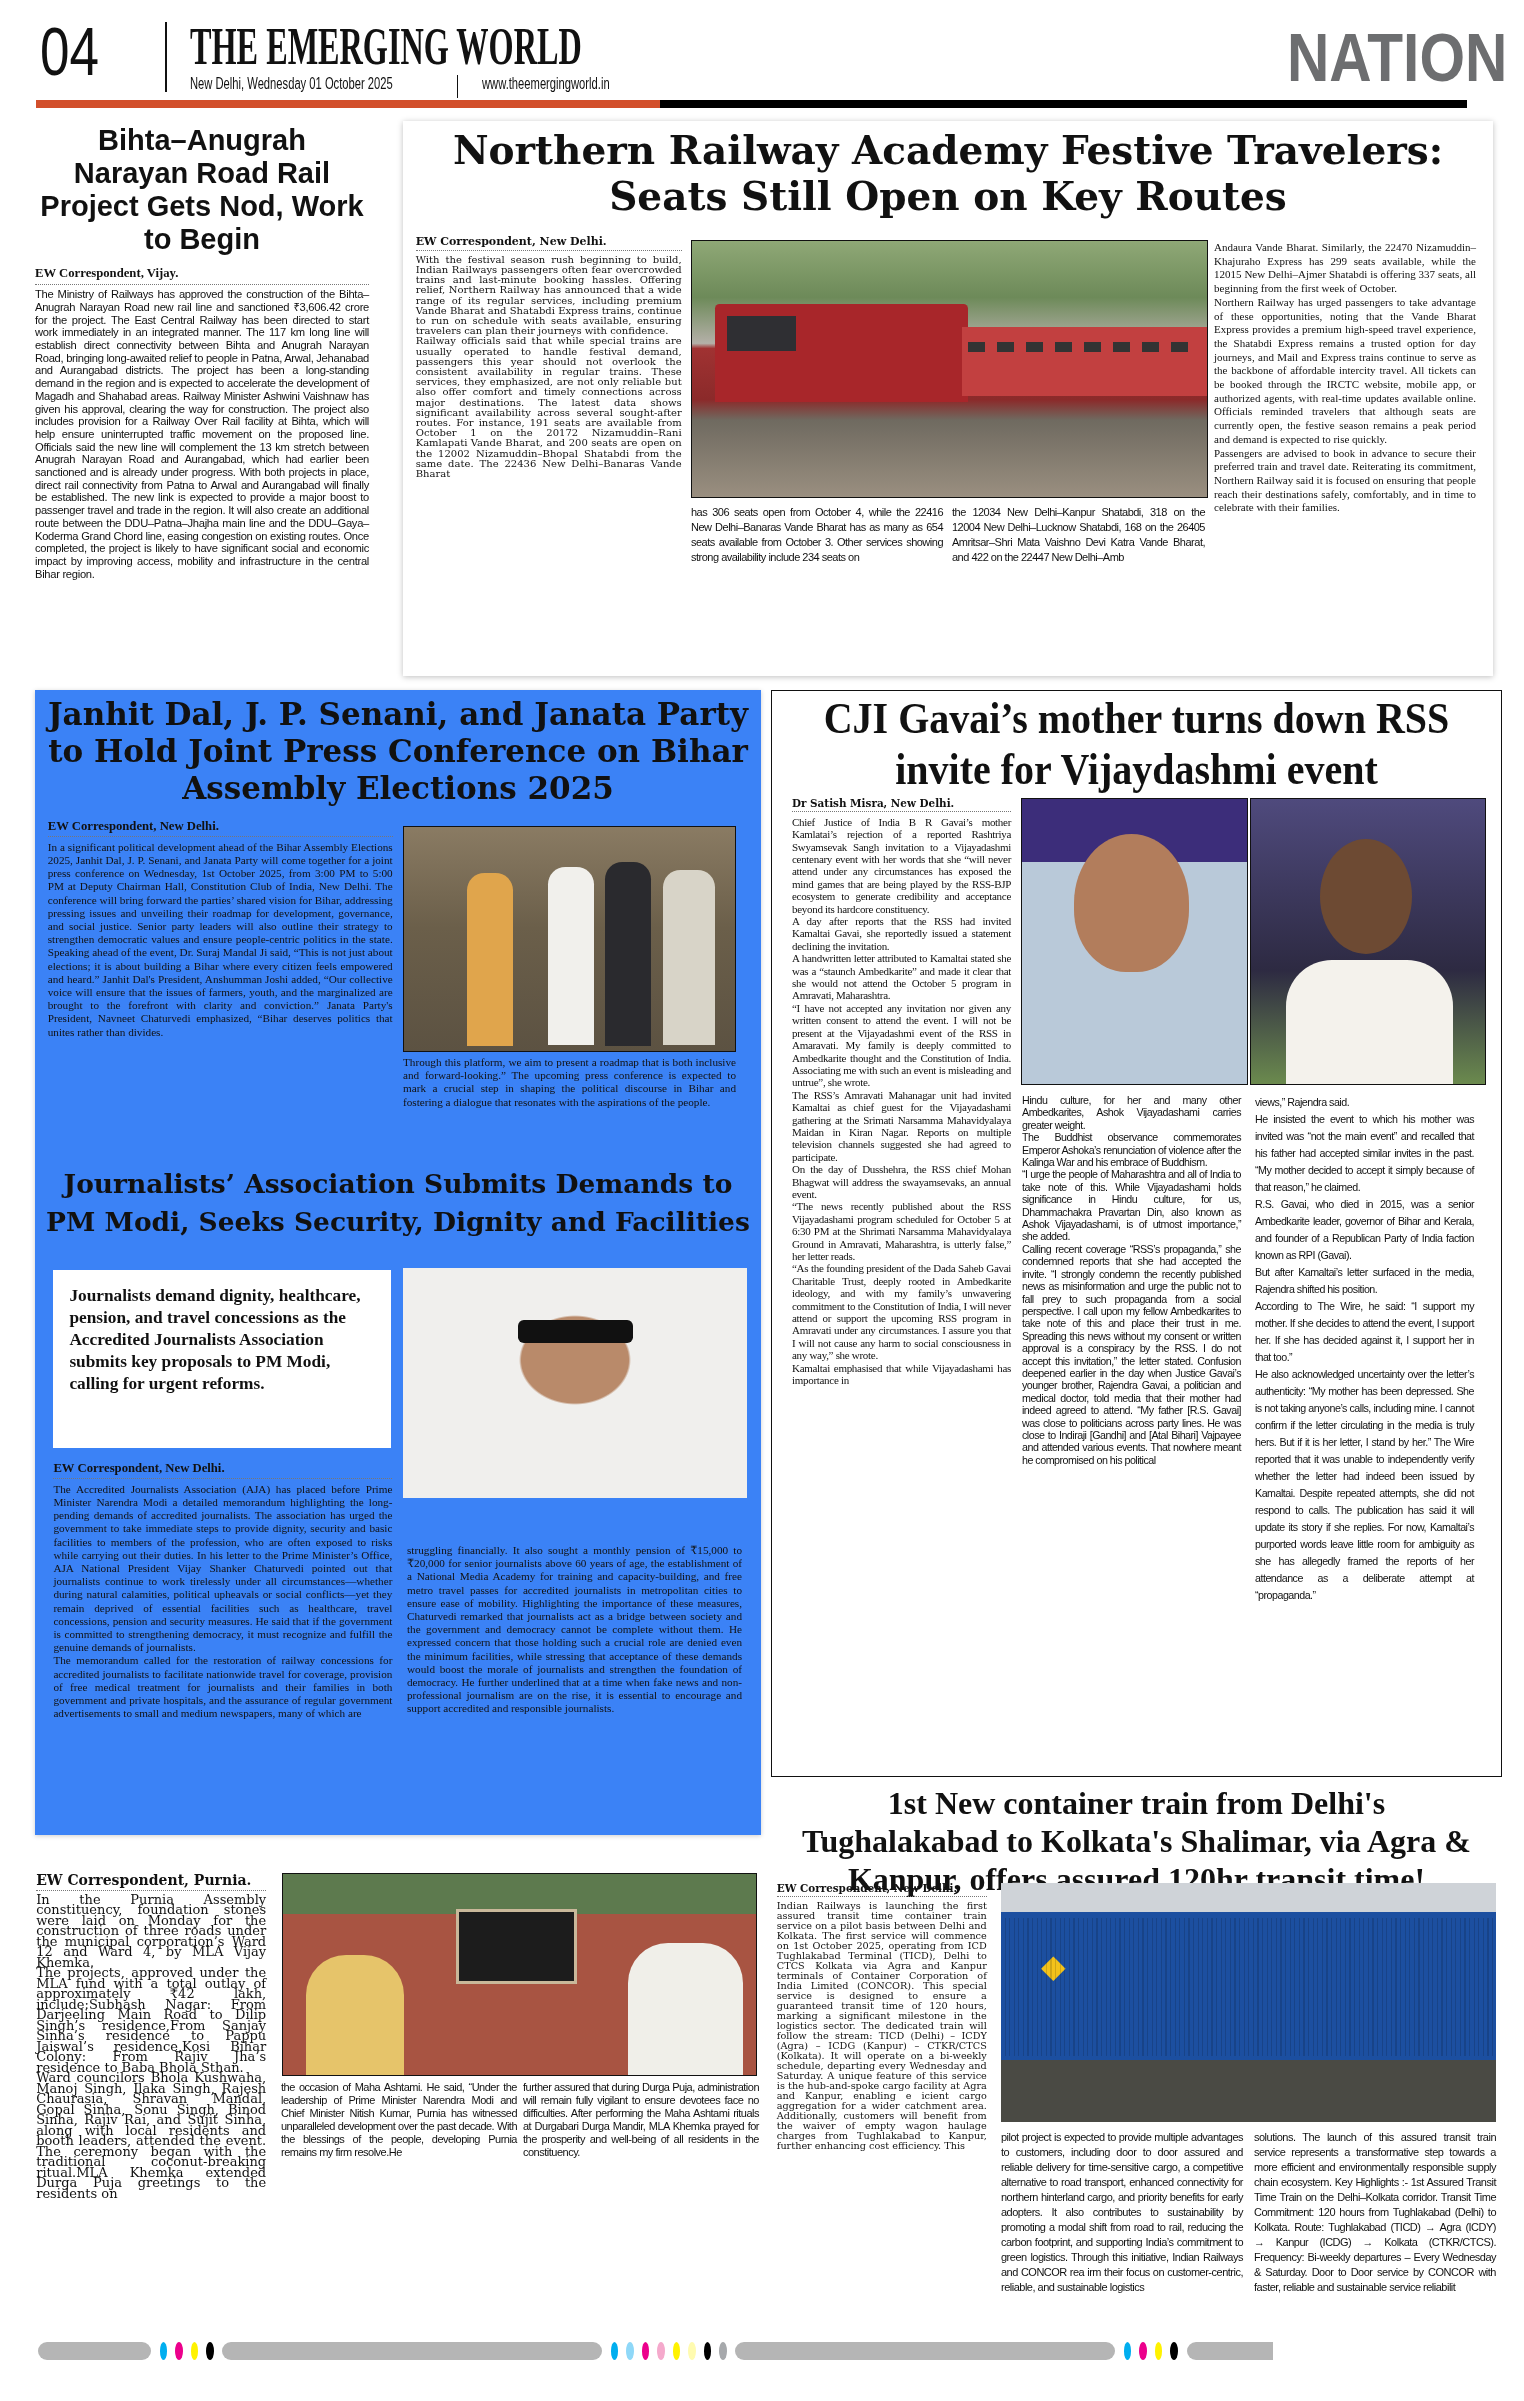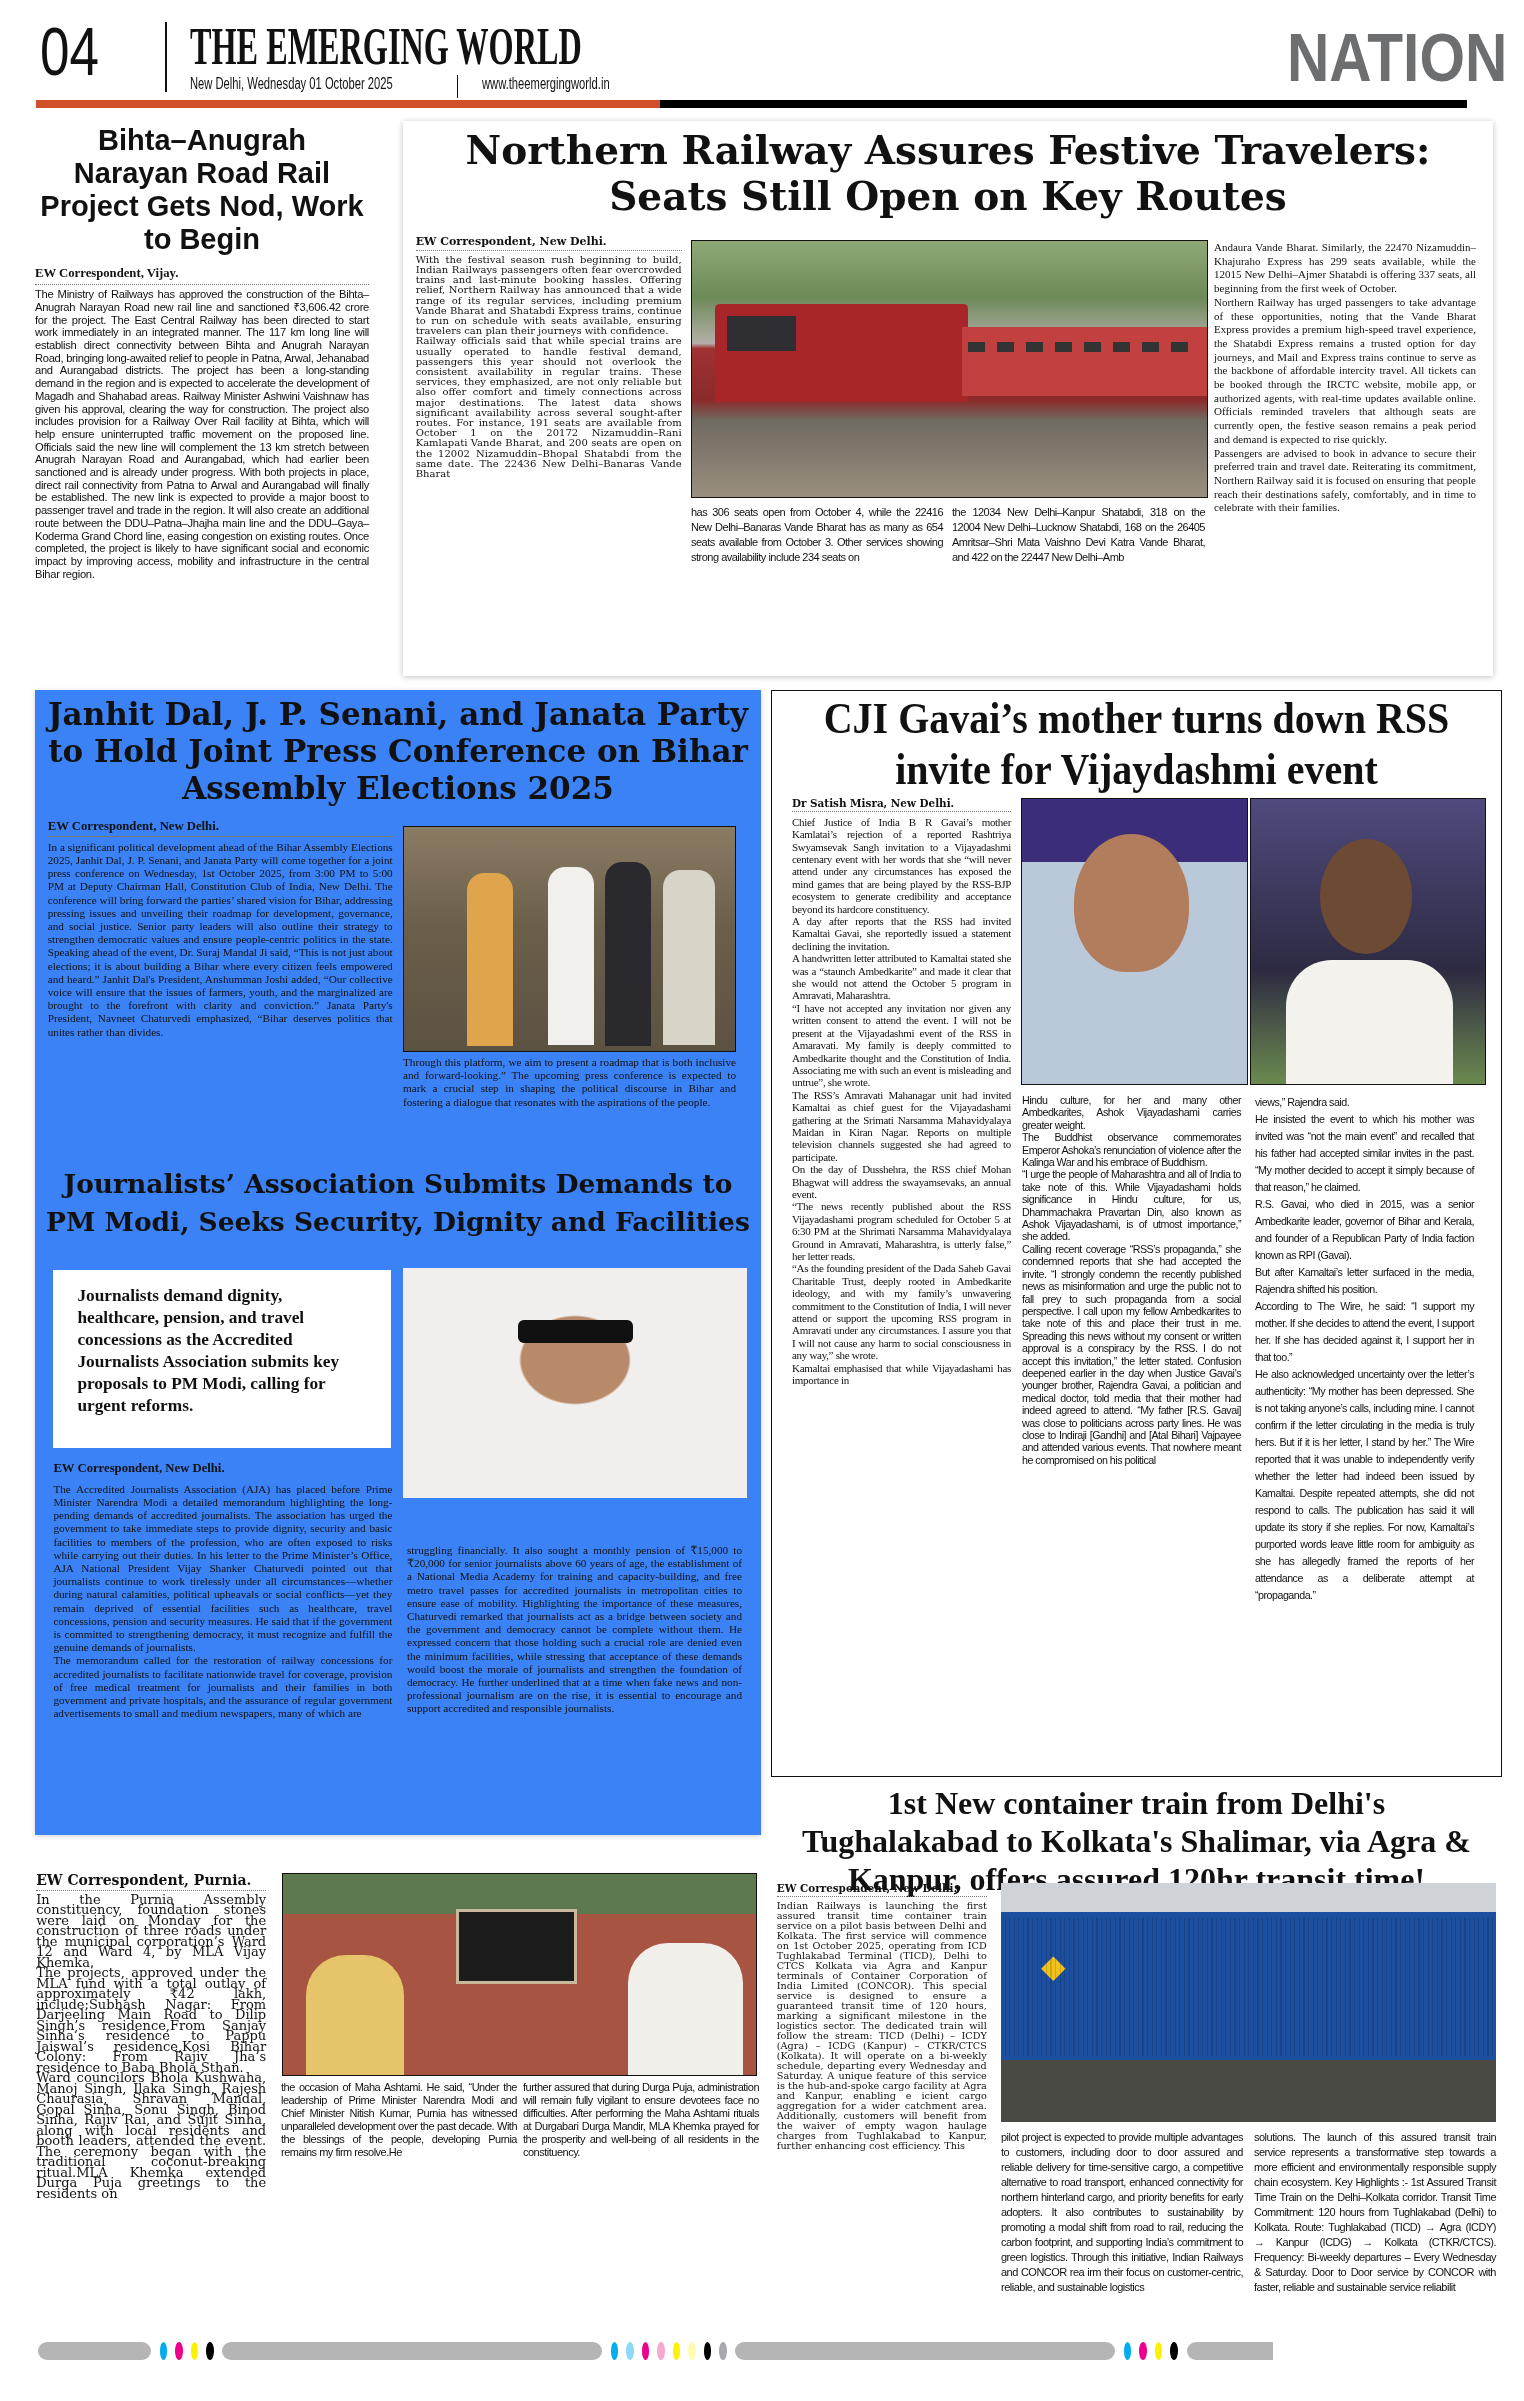--- a/index.html
+++ b/index.html
@@ -40,21 +40,21 @@
 <div class="abs bar-orange"></div>
 <div class="abs bar-black"></div>
 
 <div class="abs" style="left:35px;top:124px;width:334px;">
   <div class="headline sans-head" style="font-size:29px;line-height:33px;padding:0 3.5px;">Bihta–Anugrah Narayan Road Rail Project Gets Nod, Work to Begin</div>
   <div class="byline" style="margin-top:10.4px;">EW Correspondent, Vijay.</div>
   <div class="body" style="font-size:11.2px;line-height:12.7px;font-family:'Liberation Sans',sans-serif;letter-spacing:-0.3px;">The Ministry of Railways has approved the construction of the Bihta–Anugrah Narayan Road new rail line and sanctioned ₹3,606.42 crore for the project. The East Central Railway has been directed to start work immediately in an integrated manner. The 117 km long line will establish direct connectivity between Bihta and Anugrah Narayan Road, bringing long-awaited relief to people in Patna, Arwal, Jehanabad and Aurangabad districts. The project has been a long-standing demand in the region and is expected to accelerate the development of Magadh and Shahabad areas. Railway Minister Ashwini Vaishnaw has given his approval, clearing the way for construction. The project also includes provision for a Railway Over Rail facility at Bihta, which will help ensure uninterrupted traffic movement on the proposed line. Officials said the new line will complement the 13 km stretch between Anugrah Narayan Road and Aurangabad, which had earlier been sanctioned and is already under progress. With both projects in place, direct rail connectivity from Patna to Arwal and Aurangabad will finally be established. The new link is expected to provide a major boost to passenger travel and trade in the region. It will also create an additional route between the DDU–Patna–Jhajha main line and the DDU–Gaya–Koderma Grand Chord line, easing congestion on existing routes. Once completed, the project is likely to have significant social and economic impact by improving access, mobility and infrastructure in the central Bihar region.</div>
 </div>
 
 <div class="abs card" style="left:403px;top:121px;width:1090px;height:555px;">
-  <div class="headline" style="position:absolute;left:23px;right:23px;top:5.8px;font-size:39px;line-height:46px;font-family:'DejaVu Serif',serif;">Northern Railway Assures Festive Travelers: Seats Still Open on Key Routes</div>
+  <div class="headline" style="position:absolute;left:23px;right:23px;top:5.8px;font-size:39px;line-height:46px;font-family:'DejaVu Serif',serif;">Northern Railway Academy Festive Travelers: Seats Still Open on Key Routes</div>
   <div class="col" style="left:12.7px;top:114px;width:266px;">
     <div class="byline" style="font-family:'DejaVu Serif',serif;font-size:11px;">EW Correspondent, New Delhi.</div>
     <div class="body" style="white-space:pre-line;font-family:'DejaVu Serif',serif;font-size:10px;line-height:10.2px;">With the festival season rush beginning to build, Indian Railways passengers often fear overcrowded trains and last-minute booking hassles. Offering relief, Northern Railway has announced that a wide range of its regular services, including premium Vande Bharat and Shatabdi Express trains, continue to run on schedule with seats available, ensuring travelers can plan their journeys with confidence.
   Railway officials said that while special trains are usually operated to handle festival demand, passengers this year should not overlook the consistent availability in regular trains. These services, they emphasized, are not only reliable but also offer comfort and timely connections across major destinations. The latest data shows significant availability across several sought-after routes. For instance, 191 seats are available from October 1 on the 20172 Nizamuddin–Rani Kamlapati Vande Bharat, and 200 seats are open on the 12002 Nizamuddin–Bhopal Shatabdi from the same date. The 22436 New Delhi–Banaras Vande Bharat</div>
   </div>
   <div class="col photo" style="left:288px;top:119px;width:517px;height:258px;background:linear-gradient(180deg,#8fa876 0%,#6d8a59 22%,#b4b0a8 40%,#a03232 42%,#8b2a2a 62%,#6f6a60 70%,#9a8f80 100%);">
     <div style="position:absolute;left:23px;top:63px;width:253px;height:98px;background:#a8262a;border-radius:4.6px 4.6px 0 0;"></div>
     <div style="position:absolute;left:35px;top:75px;width:69px;height:35px;background:#2f2f33;"></div>
     <div style="position:absolute;left:270px;top:86px;width:247px;height:69px;background:#c24040;"></div>
     <div style="position:absolute;left:276px;top:101px;width:230px;height:10.4px;background:repeating-linear-gradient(90deg,#333 0 17.3px,#c24040 17.3px 29px);"></div>
@@ -74,21 +74,21 @@
   </div>
   <div class="col photo" style="left:368px;top:136px;width:333px;height:226px;background:linear-gradient(180deg,#8a7b63 0%,#6b5f4a 45%,#5c5242 100%);border-width:1.2px;">
     <div style="position:absolute;left:63px;top:46px;width:46px;height:173px;background:#e0a54c;border-radius:17.3px 17.3px 0 0;"></div>
     <div style="position:absolute;left:144px;top:40px;width:46px;height:178px;background:#f1f0ec;border-radius:17.3px 17.3px 0 0;"></div>
     <div style="position:absolute;left:201px;top:35px;width:46px;height:184px;background:#2a2a2e;border-radius:17.3px 17.3px 0 0;"></div>
     <div style="position:absolute;left:259px;top:43px;width:52px;height:175px;background:#d8d4c8;border-radius:17.3px 17.3px 0 0;"></div>
   </div>
   <div class="col body" style="left:368px;top:366px;width:333px;font-size:11.2px;line-height:13.2px;">Through this platform, we aim to present a roadmap that is both inclusive and forward-looking.” The upcoming press conference is expected to mark a crucial step in shaping the political discourse in Bihar and fostering a dialogue that resonates with the aspirations of the people.</div>
 
   <div class="headline" style="position:absolute;left:5.8px;right:5.8px;top:475px;font-size:26.5px;line-height:38px;font-family:'DejaVu Serif',serif;">Journalists’ Association Submits Demands to PM Modi, Seeks Security, Dignity and Facilities</div>
-  <div class="col" style="left:18.4px;top:580px;width:338px;height:178px;background:#fff;padding:15px 24px;">
+  <div class="col" style="left:18.4px;top:580px;width:338px;height:178px;background:#fff;padding:15px 16px;">
     <div style="font-weight:bold;font-size:17.3px;line-height:22px;">Journalists demand dignity, healthcare, pension, and travel concessions as the Accredited Journalists Association submits key proposals to PM Modi, calling for urgent reforms.</div>
   </div>
   <div class="col photo" style="left:368px;top:578px;width:344px;height:230px;border:none;background:radial-gradient(ellipse at 50% 40%,#b98a6a 0 22%,#f0efed 23% 100%);">
     <div style="position:absolute;left:115px;top:52px;width:115px;height:23px;background:#111;border-radius:5.8px;"></div>
   </div>
   <div class="col" style="left:18.4px;top:771px;width:339px;">
     <div class="byline">EW Correspondent, New Delhi.</div>
     <div class="body" style="white-space:pre-line;font-size:11.2px;line-height:13.2px;">The Accredited Journalists Association (AJA) has placed before Prime Minister Narendra Modi a detailed memorandum highlighting the long-pending demands of accredited journalists. The association has urged the government to take immediate steps to provide dignity, security and basic facilities to members of the profession, who are often exposed to risks while carrying out their duties. In his letter to the Prime Minister’s Office, AJA National President Vijay Shanker Chaturvedi pointed out that journalists continue to work tirelessly under all circumstances—whether during natural calamities, political upheavals or social conflicts—yet they remain deprived of essential facilities such as healthcare, travel concessions, pension and security measures. He said that if the government is committed to strengthening democracy, it must recognize and fulfill the genuine demands of journalists.
                     The memorandum called for the restoration of railway concessions for accredited journalists to facilitate nationwide travel for coverage, provision of free medical treatment for journalists and their families in both government and private hospitals, and the assurance of regular government advertisements to small and medium newspapers, many of which are</div>
   </div>

